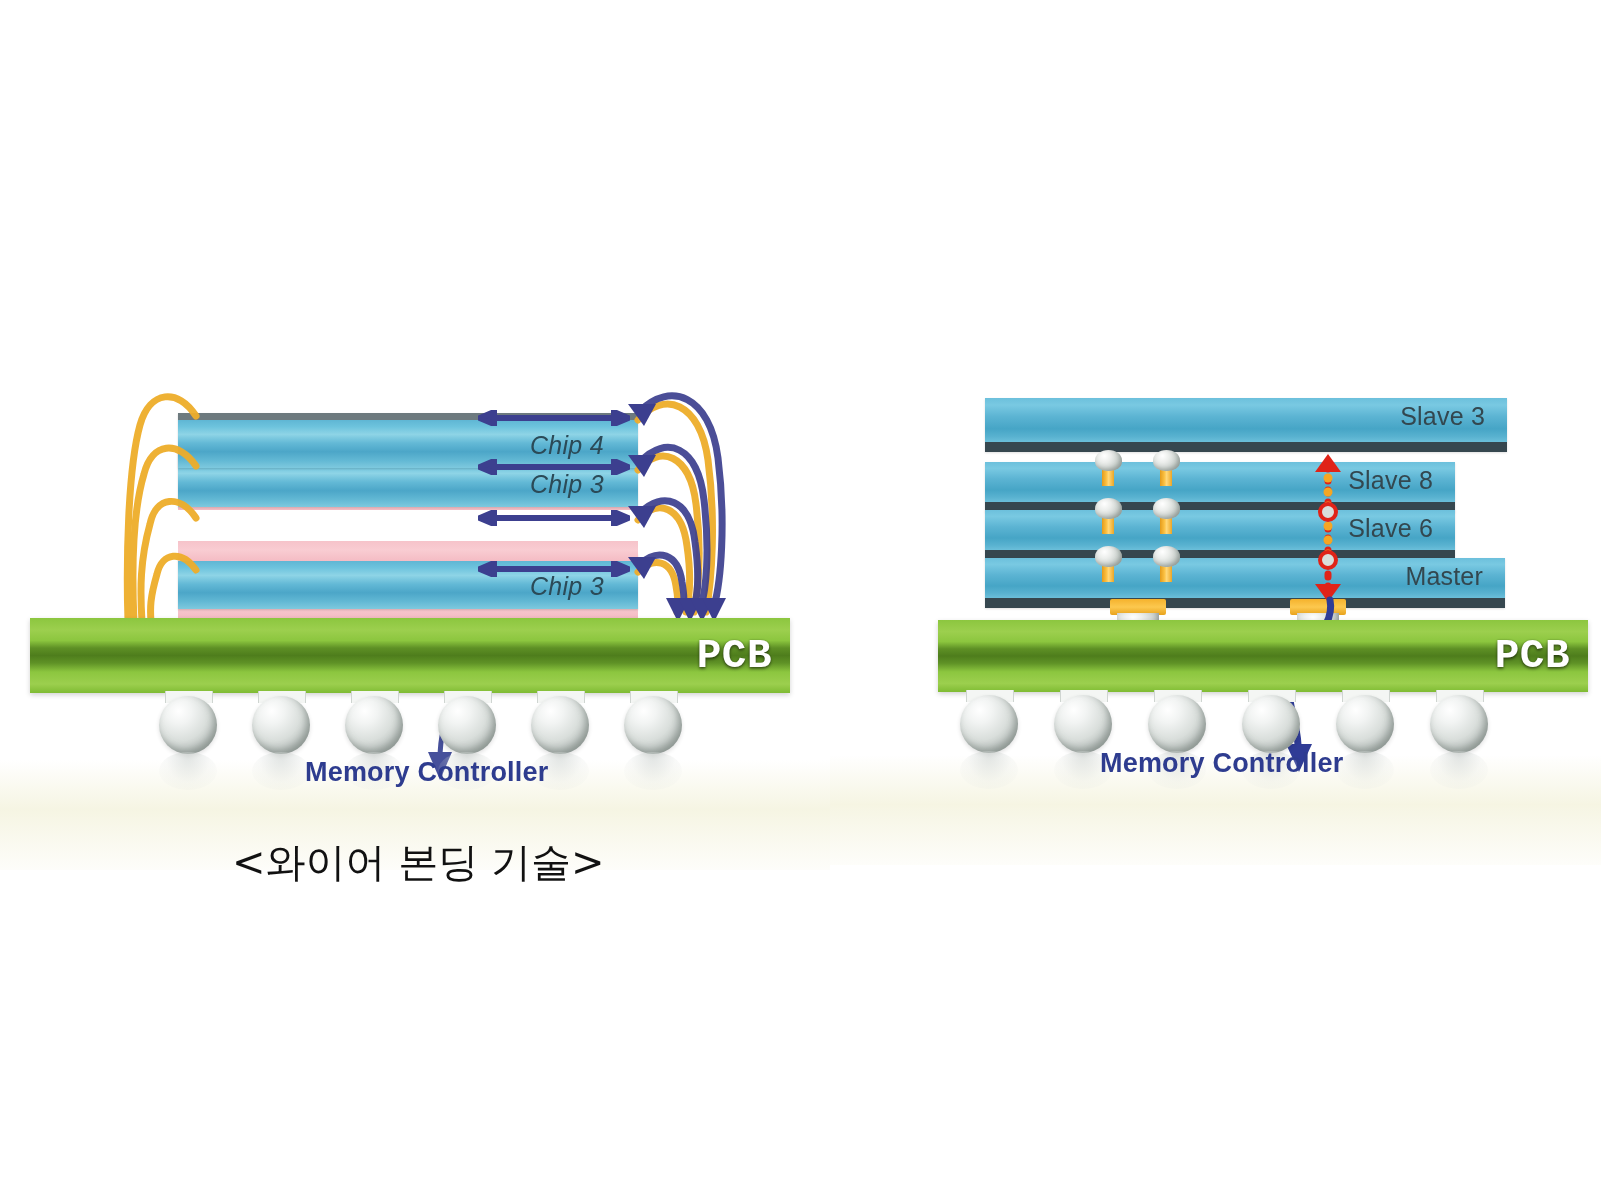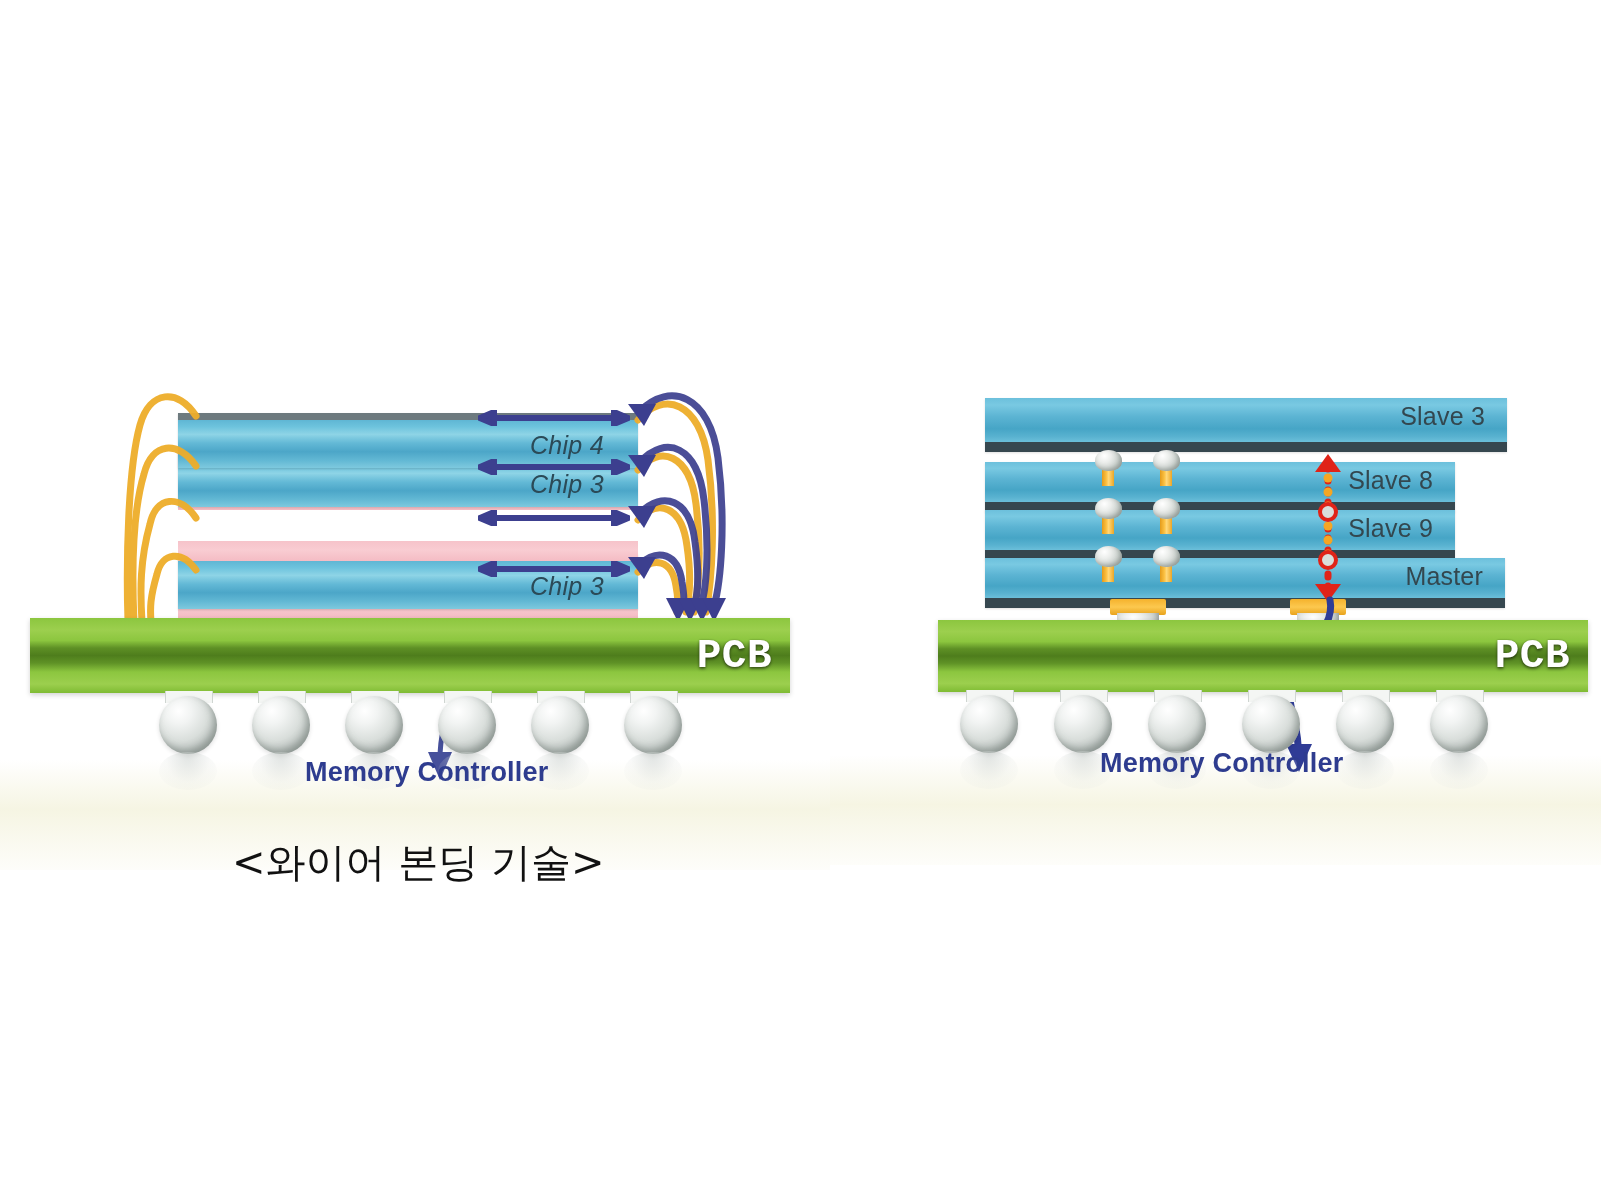--- a/index.html
+++ b/index.html
@@ -255,21 +255,21 @@
 
     <div class="floor" style="top:755px;"></div>
 
     <div class="die" style="left:155px;top:398px;width:522px;height:44px;">
       <span class="die-label">Slave 3</span>
     </div>
     <div class="die" style="left:155px;top:462px;width:470px;height:40px;">
       <span class="die-label">Slave 8</span>
     </div>
     <div class="die" style="left:155px;top:510px;width:470px;height:40px;">
-      <span class="die-label">Slave 9</span>
+      <span class="die-label">Slave 6</span>
     </div>
     <div class="die" style="left:155px;top:558px;width:520px;height:40px;">
       <span class="die-label">Master</span>
     </div>
 
     <div class="tsv-pillar" style="left:272px;top:456px;height:30px;"></div>
     <div class="ubump" style="left:265px;top:450px;"></div>
     <div class="tsv-pillar" style="left:330px;top:456px;height:30px;"></div>
     <div class="ubump" style="left:323px;top:450px;"></div>
 

